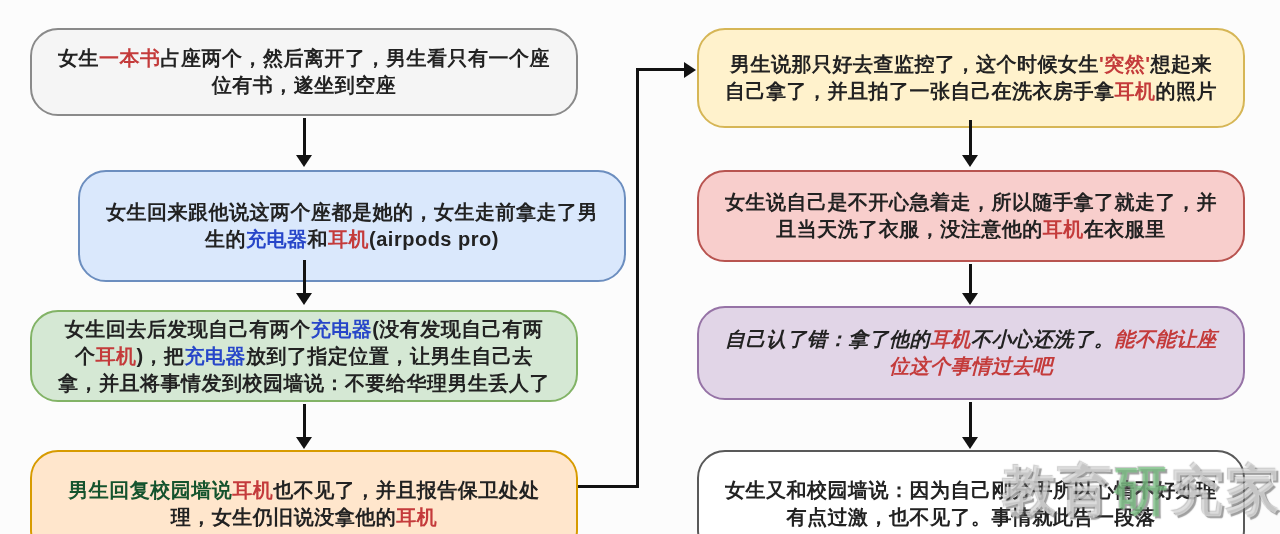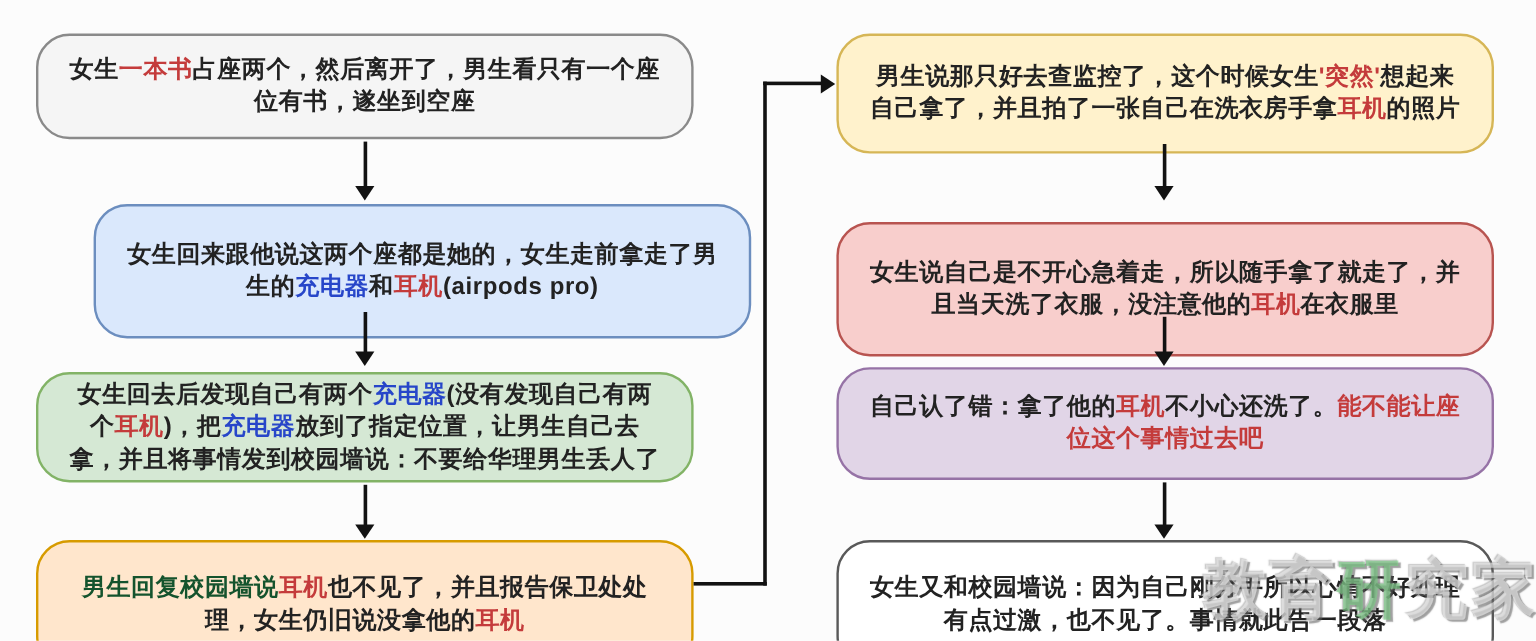--- a/index.html
+++ b/index.html
@@ -27,21 +27,21 @@
     line-height:27px;
     letter-spacing:0.5px;
     color:#222;
   }
   
   .b0 { left:30px;  top:28px;  height:88px;  }
   .b1 { left:30px;  top:170px; height:112px;margin-left:48px;  }
   .b2 { left:30px;  top:310px; height:92px;padding-left:26px;  }
   .b3 { left:30px;  top:450px; height:108px; }
   .b4 { left:697px; top:28px;  height:100px;  }
-  .b5 { left:697px; top:170px; height:112px;margin-top:15px;  }
+  .b5 { left:697px; top:170px; height:92px;  }
   .b6 { left:697px; top:306px; height:94px;  }
   .b7 { left:697px; top:450px; height:108px; }
 
   
   .vline { position:absolute; width:3px; background:#121212; }
   .hline { position:absolute; height:3px; background:#121212; }
   .head-down {
     position:absolute; width:0; height:0;
     border-left:8px solid transparent; border-right:8px solid transparent;
     border-top:12px solid #121212;
@@ -99,21 +99,21 @@
   <div class="box b3" style="background: rgb(255, 230, 204); border-color: rgb(215, 155, 0);">
     <div class="box-text"><span style="color: #14532d;">男生回复校园墙说</span><span style="color: rgb(196, 59, 59);">耳机</span><span style="color: rgb(34, 34, 34);">也不见了，并且报告保卫处处理，女生仍旧说没拿他的</span><span style="color: rgb(196, 59, 59);">耳机</span></div>
   </div>
 
   <div class="box b4" style="background: rgb(255, 242, 204); border-color: rgb(214, 182, 86);">
     <div class="box-text"><span style="color: rgb(34, 34, 34);">男生说那只好去查监控了，这个时候女生</span><span style="color: rgb(196, 59, 59);">'突然'</span><span style="color: rgb(34, 34, 34);">想起来自己拿了，并且拍了一张自己在洗衣房手拿</span><span style="color: rgb(196, 59, 59);">耳机</span><span style="color: rgb(34, 34, 34);">的照片</span></div>
   </div>
   <div class="box b5" style="background: rgb(248, 206, 204); border-color: rgb(184, 84, 80);">
     <div class="box-text"><span style="color: rgb(34, 34, 34);">女生说自己是不开心急着走，所以随手拿了就走了，并且当天洗了衣服，没注意他的</span><span style="color: rgb(196, 59, 59);">耳机</span><span style="color: rgb(34, 34, 34);">在衣服里</span></div>
   </div>
-  <div class="box b6" style="background: rgb(225, 213, 231); border-color: rgb(150, 115, 166);">
+  <div class="box b6" style="background: rgb(225, 213, 231); border-color: rgb(150, 115, 166); font-style: italic;">
     <div class="box-text"><span style="color: rgb(34, 34, 34);">自己认了错：拿了他的</span><span style="color: rgb(196, 59, 59);">耳机</span><span style="color: rgb(34, 34, 34);">不小心还洗了。</span><span style="color: rgb(196, 59, 59);">能不能让座位这个事情过去吧</span></div>
   </div>
   <div class="box b7" style="background: rgb(255, 255, 255); border-color: rgb(89, 89, 89);">
     <div class="box-text"><span style="color: rgb(34, 34, 34);">女生又和校园墙说：因为自己刚分手所以心情不好处理有点过激，也不见了。事情就此告一段落</span></div>
   </div>
 
   <div class="vline a1v"></div>
   <div class="head-down a1h"></div>
   <div class="vline a2v"></div>
   <div class="head-down a2h"></div>

